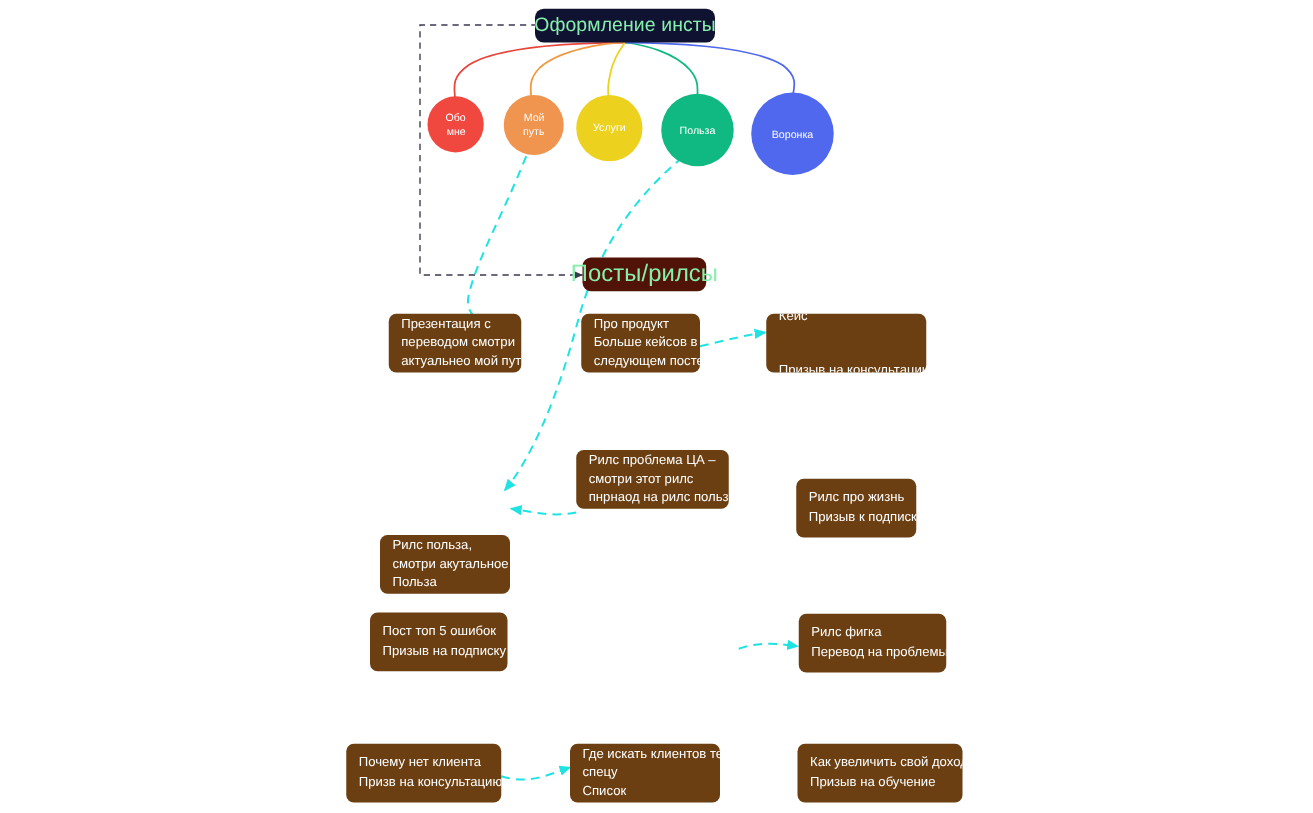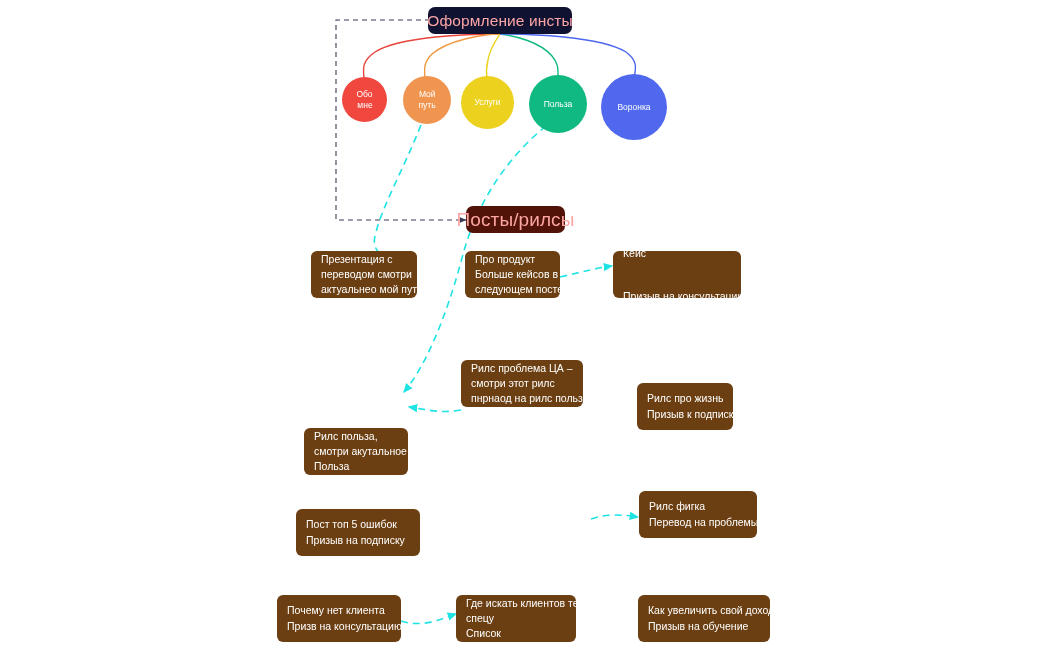--- a/index.html
+++ b/index.html
@@ -10,21 +10,21 @@
 
   svg.layer{position:absolute;left:0;top:0;width:1050px;height:650px;overflow:visible;}
   svg.under{z-index:1;}
 
   .node{position:absolute;z-index:3;box-sizing:border-box;}
 
   
   .pill{
     border-radius:7px;
     display:flex;align-items:center;justify-content:center;
-    color:#fca5a5;
+    color:#86efac;
     white-space:nowrap;
   }
   .pill-root{background:#101232;font-size:15.5px;letter-spacing:.1px;}
   .pill-sub{background:#511208;font-size:19px;letter-spacing:.1px;}
 
   
   .circ{
     border-radius:50%;
     display:flex;align-items:center;justify-content:center;
     text-align:right;
@@ -154,21 +154,21 @@
     <span class="ln">смотри этот рилс</span>
     <span class="ln">пнрнаод на рилс польза</span>
   </div>
 
   <div class="node card" style="left:637px;top:383px;width:96px;height:47px;">
     <span class="ln">Рилс про жизнь</span>
     <span class="gap"></span>
     <span class="ln">Призыв к подписке</span>
   </div>
 
-  <div class="node card" style="left:296px;top:509px;width:124px;height:47px;">
+  <div class="node card" style="left:296px;top:490px;width:110px;height:47px;">
     <span class="ln">Пост топ 5 ошибок</span>
     <span class="gap"></span>
     <span class="ln">Призыв на подписку</span>
   </div>
 
 
   <div class="node card" style="left:639px;top:491px;width:118px;height:47px;">
     <span class="ln">Рилс фигка</span>
     <span class="gap"></span>
     <span class="ln">Перевод на проблемы</span>

